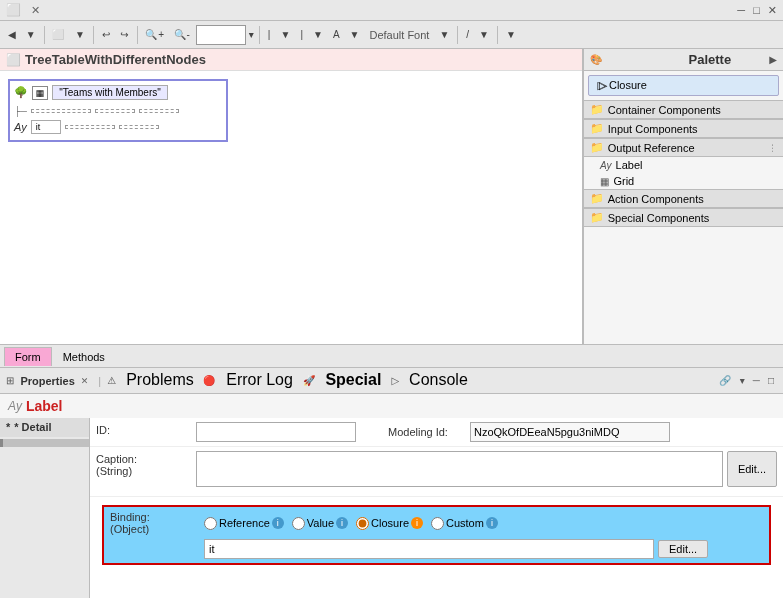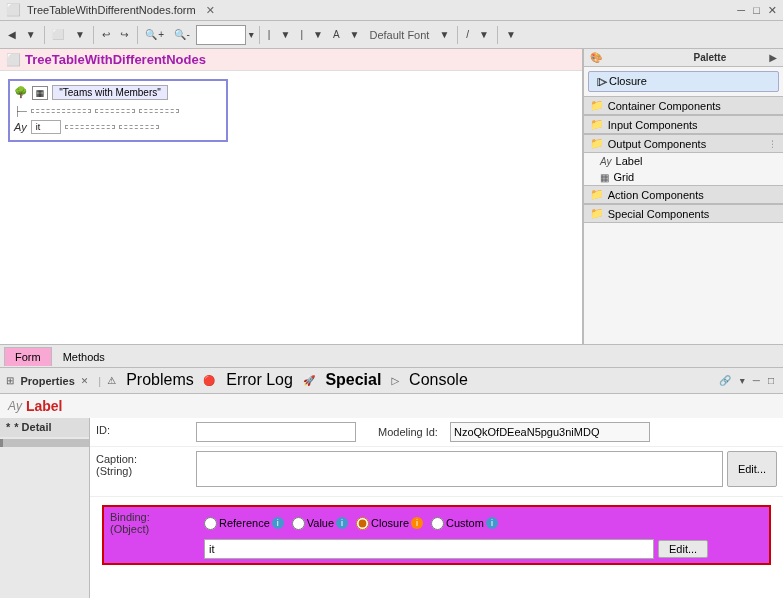--- a/index.html
+++ b/index.html
@@ -131,21 +131,21 @@
     }
     .palette-header {
       background: #e8e8e8;
       border-bottom: 1px solid #bbb;
       padding: 3px 6px;
       display: flex;
       align-items: center;
       justify-content: space-between;
     }
     .palette-title {
-      font-size: 10px;
+      font-size: 13px;
       font-weight: bold;
       color: #333;
       margin-left: 48px;
     }
     .palette-arrow { font-size: 10px; color: #555; cursor: pointer; }
     .select-btn {
       margin: 4px;
       padding: 3px 10px;
       background: #d8e8f8;
       border: 1px solid #aac;
@@ -312,21 +312,21 @@
       width: 100px;
       font-size: 11px;
       color: #333;
       padding-top: 2px;
       flex-shrink: 0;
     }
     .prop-value {
       flex: 1;
       display: flex;
       align-items: center;
-      gap: 12px;
+      gap: 22px;
     }
     .prop-input {
       width: 160px;
       height: 20px;
       border: 1px solid #aaa;
       font-size: 11px;
       padding: 1px 3px;
     }
     .prop-input-wide {
       width: 280px;
@@ -343,21 +343,21 @@
       font-size: 11px;
       cursor: pointer;
       border-radius: 2px;
     }
 
     
     .binding-row {
       border: 2px solid #cc0000;
       margin: 4px 6px;
       padding: 4px 6px;
-      background: #d946ef;
+      background: #7dd3fc;
     }
     .binding-header {
       display: flex;
       align-items: center;
       gap: 4px;
       margin-bottom: 4px;
     }
     .binding-label {
       font-size: 11px;
       color: #333;
@@ -424,21 +424,20 @@
       border: 1px solid #aaa;
       background: white;
       padding: 2px;
     }
   </style>
 </head>
 <body>
 
 <div class="title-bar">
   <span class="title-bar-icon">⬜</span>
-  <span class="title-bar-text">TreeTableWithDifferentNodes.form</span>
   <span class="title-bar-close">✕</span>
   <div class="title-bar-controls">
     <span>─</span>
     <span>□</span>
     <span>✕</span>
   </div>
 </div>
 
 <div class="toolbar">
   <button class="toolbar-btn">◀</button>
@@ -468,21 +467,21 @@
   <button class="toolbar-btn">▼</button>
   <div class="toolbar-separator"></div>
   <button class="toolbar-btn">▼</button>
 </div>
 
 <div class="main-area">
 
   <div class="designer-panel">
     <div class="designer-header">
       <span style="font-size:12px;color:#cc2222;">⬜</span>
-      <span style="font-weight:bold;font-size:13px;color:#a21caf;">TreeTableWithDifferentNodes</span>
+      <span style="font-weight:bold;font-size:13px;color:#404040;">TreeTableWithDifferentNodes</span>
     </div>
     <div class="designer-canvas">
       <div class="tree-table-preview">
         <div class="preview-header">
           <span style="font-size:11px;">🌳</span>
           <span style="border:1px solid #888;padding:1px 3px;font-size:9px;">▦</span>
           <span class="preview-title">"Teams with Members"</span>
         </div>
         <div class="preview-row">
           <span style="font-size:9px;color:#666;">├─</span>
@@ -513,21 +512,21 @@
     <div class="palette-category">
       <span>📁</span>
       <span>Container Components</span>
     </div>
     <div class="palette-category">
       <span>📁</span>
       <span>Input Components</span>
     </div>
     <div class="palette-category">
       <span>📁</span>
-      <span>Output Components</span>
+      <span>Output Reference</span>
       <span style="margin-left:auto;font-size:9px;color:#888;">⋮</span>
     </div>
     <div class="palette-item">
       <span style="font-style:italic;font-size:10px;color:#555;">Ay</span>
       <span>Label</span>
     </div>
     <div class="palette-item">
       <span style="font-size:10px;color:#555;">▦</span>
       <span>Grid</span>
     </div>

